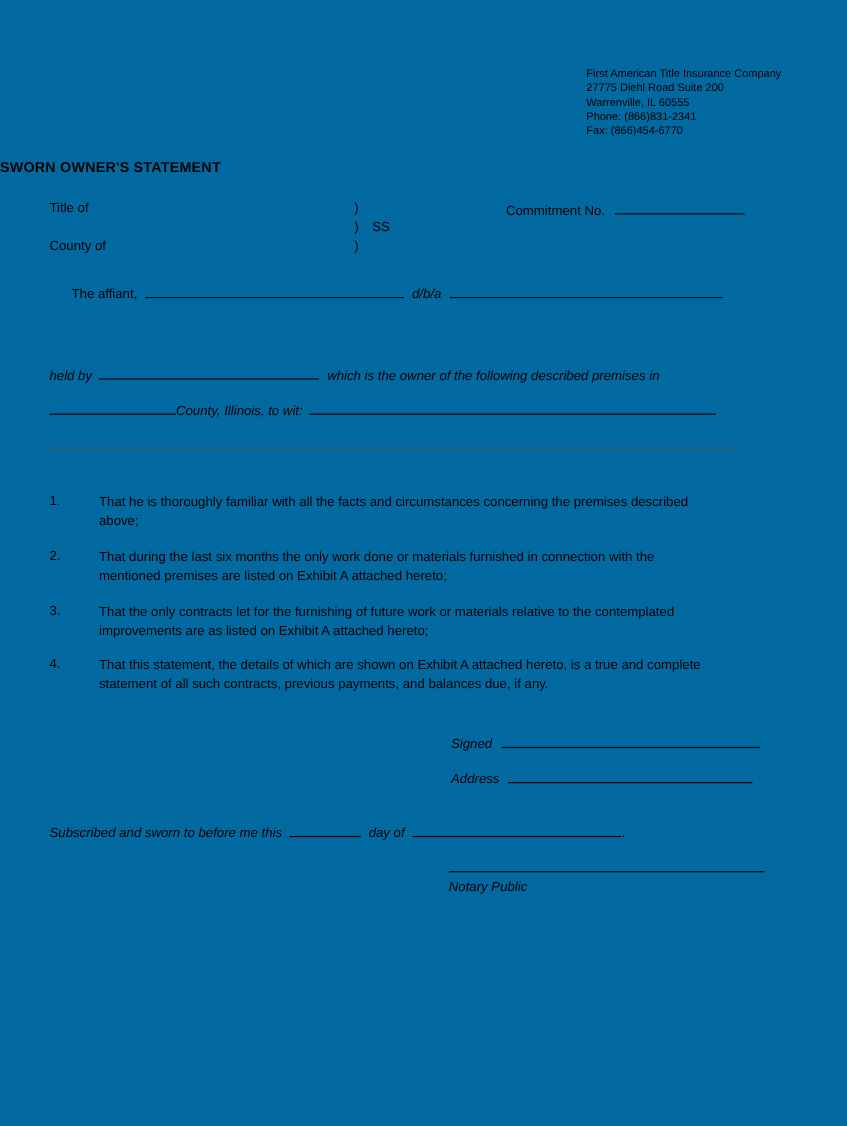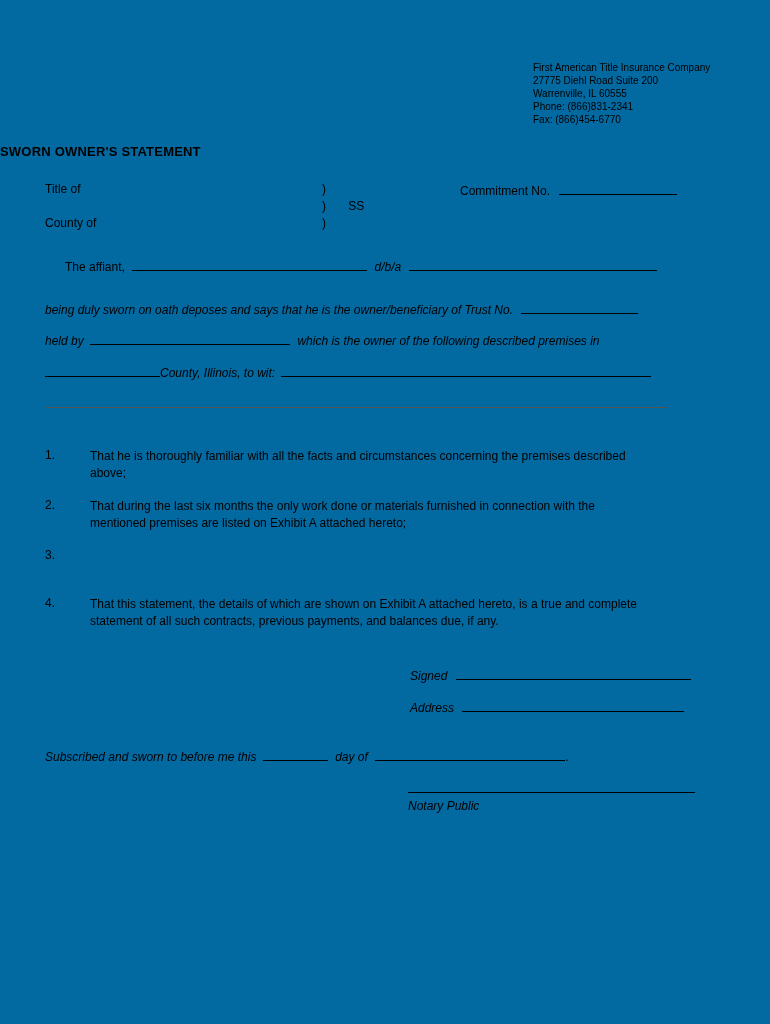--- a/index.html
+++ b/index.html
@@ -38,36 +38,32 @@
   <div class="abs title b" style="left:0; top:144px;">SWORN OWNER'S STATEMENT</div>
 
   <div class="abs" style="left:45px; top:182px;">Title of</div>
   <div class="abs" style="left:322px; top:182px;">)</div>
   <div class="abs" style="left:460px; top:182px;">
     <span>Commitment No.</span>
     <span class="blank" style="width:118px; margin-left:6px;"></span>
   </div>
   <div class="abs" style="left:322px; top:199px;">
     <span>)</span>
-    <span style="margin-left:19px;">SS</span>
+    <span style="margin-left:9px;">SS</span>
   </div>
   <div class="abs" style="left:45px; top:216px;">County of</div>
   <div class="abs" style="left:322px; top:216px;">)</div>
 
   <div class="abs" style="left:45px; top:258px; width:680px; padding-left:20px;">
     <span>The affiant,</span>
     <span class="blank" style="width:235px; margin-left:4px; margin-right:4px;"></span>
     <span class="it">d/b/a</span>
     <span class="blank" style="width:248px; margin-left:4px;"></span>
   </div>
 
-  <div class="abs" style="left:45px; top:301px; width:680px;">
-    <span class="it">being duly sworn on oath deposes and says that he is the owner/beneficiary of Trust No.</span>
-    <span class="blank" style="width:117px; margin-left:5px;"></span>
-  </div>
 
   <div class="abs" style="left:45px; top:364px; width:680px;">
     <span class="blank" style="width:115px;"></span><span class="it">County, Illinois, to wit:</span>
     <span class="blank" style="width:370px; margin-left:2px;"></span>
   </div>
 
   <div class="abs" style="left:45px; top:332px; width:680px;">
     <span class="it">held by</span>
     <span class="blank" style="width:200px; margin-left:3px; margin-right:4px;"></span>
     <span class="it">which is the owner of the  following described premises in</span>
@@ -77,20 +73,22 @@
 
   <div class="abs item-num" style="left:45px; top:448px;">1.</div>
   <div class="abs item-text" style="left:90px; top:448px;">That he is thoroughly familiar with all the facts and circumstances concerning the premises described
 above;</div>
 
   <div class="abs item-num" style="left:45px; top:498px;">2.</div>
   <div class="abs item-text" style="left:90px; top:498px;">That during the last six months the only work done or materials furnished in connection with the
 mentioned premises are listed on Exhibit A attached hereto;</div>
 
   <div class="abs item-num" style="left:45px; top:548px;">3.</div>
+  <div class="abs item-text" style="left:90px; top:548px;">That the only contracts let for the furnishing of future work or materials relative to the contemplated
+improvements are as listed on Exhibit A attached hereto;</div>
 
   <div class="abs item-num" style="left:45px; top:596px;">4.</div>
   <div class="abs item-text" style="left:90px; top:596px;">That this statement, the details of which are shown on Exhibit A attached hereto, is a true and complete
 statement of all such contracts, previous payments, and balances due, if any.</div>
 
   <div class="abs" style="left:410px; top:667px;">
     <span class="it">Signed</span>
     <span class="blank" style="width:235px; margin-left:5px;"></span>
   </div>
   <div class="abs" style="left:410px; top:699px;">

